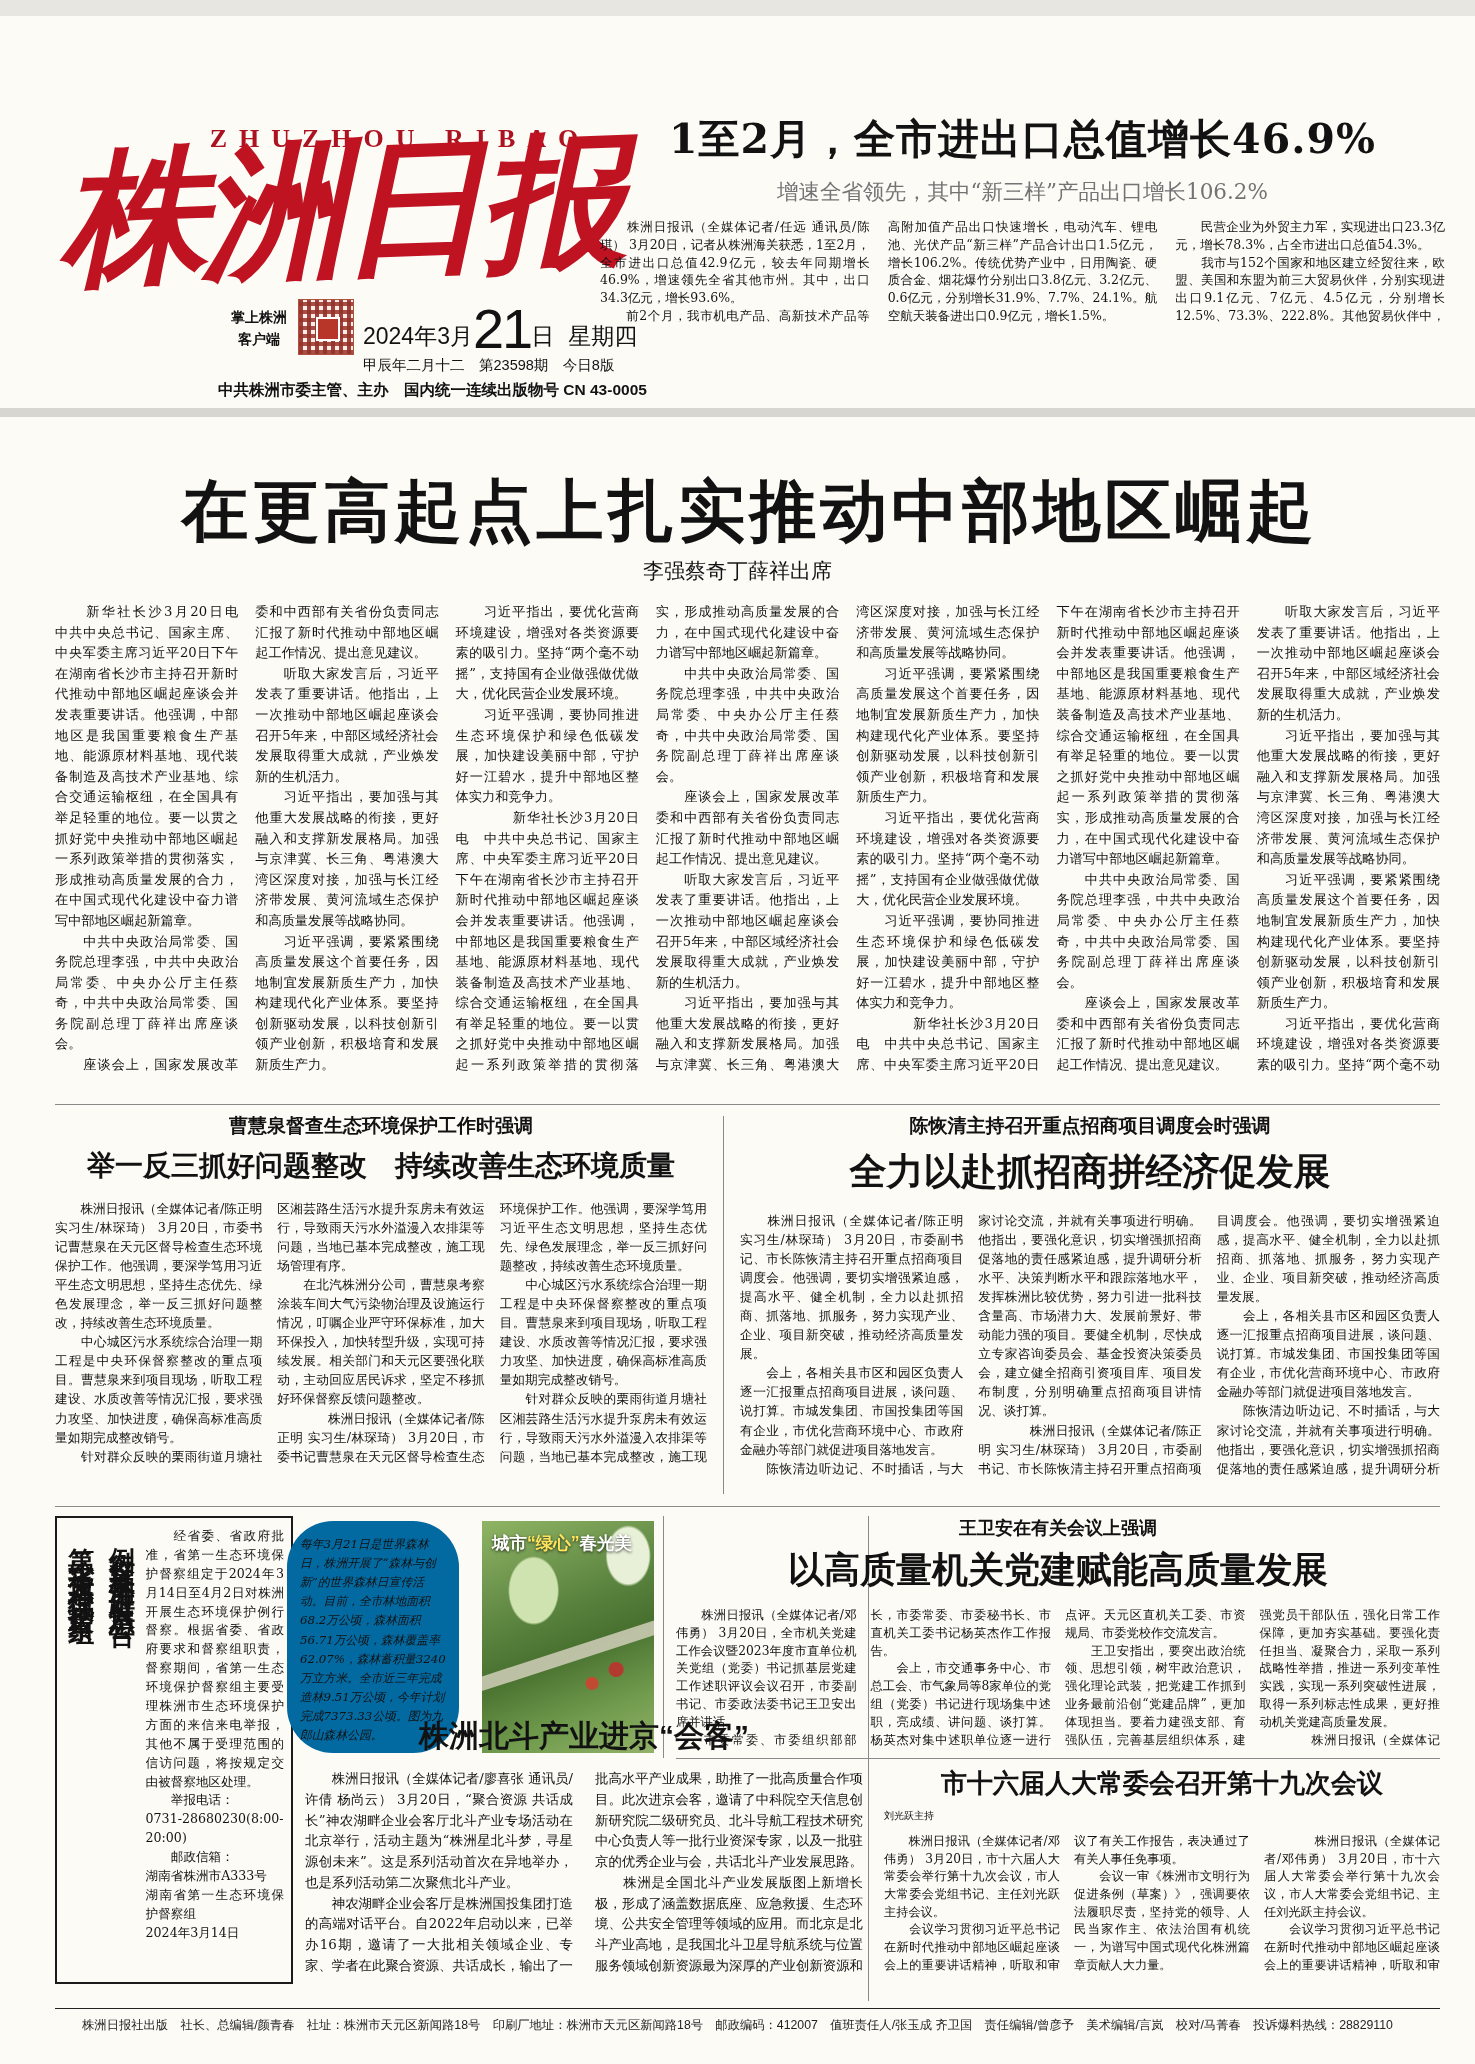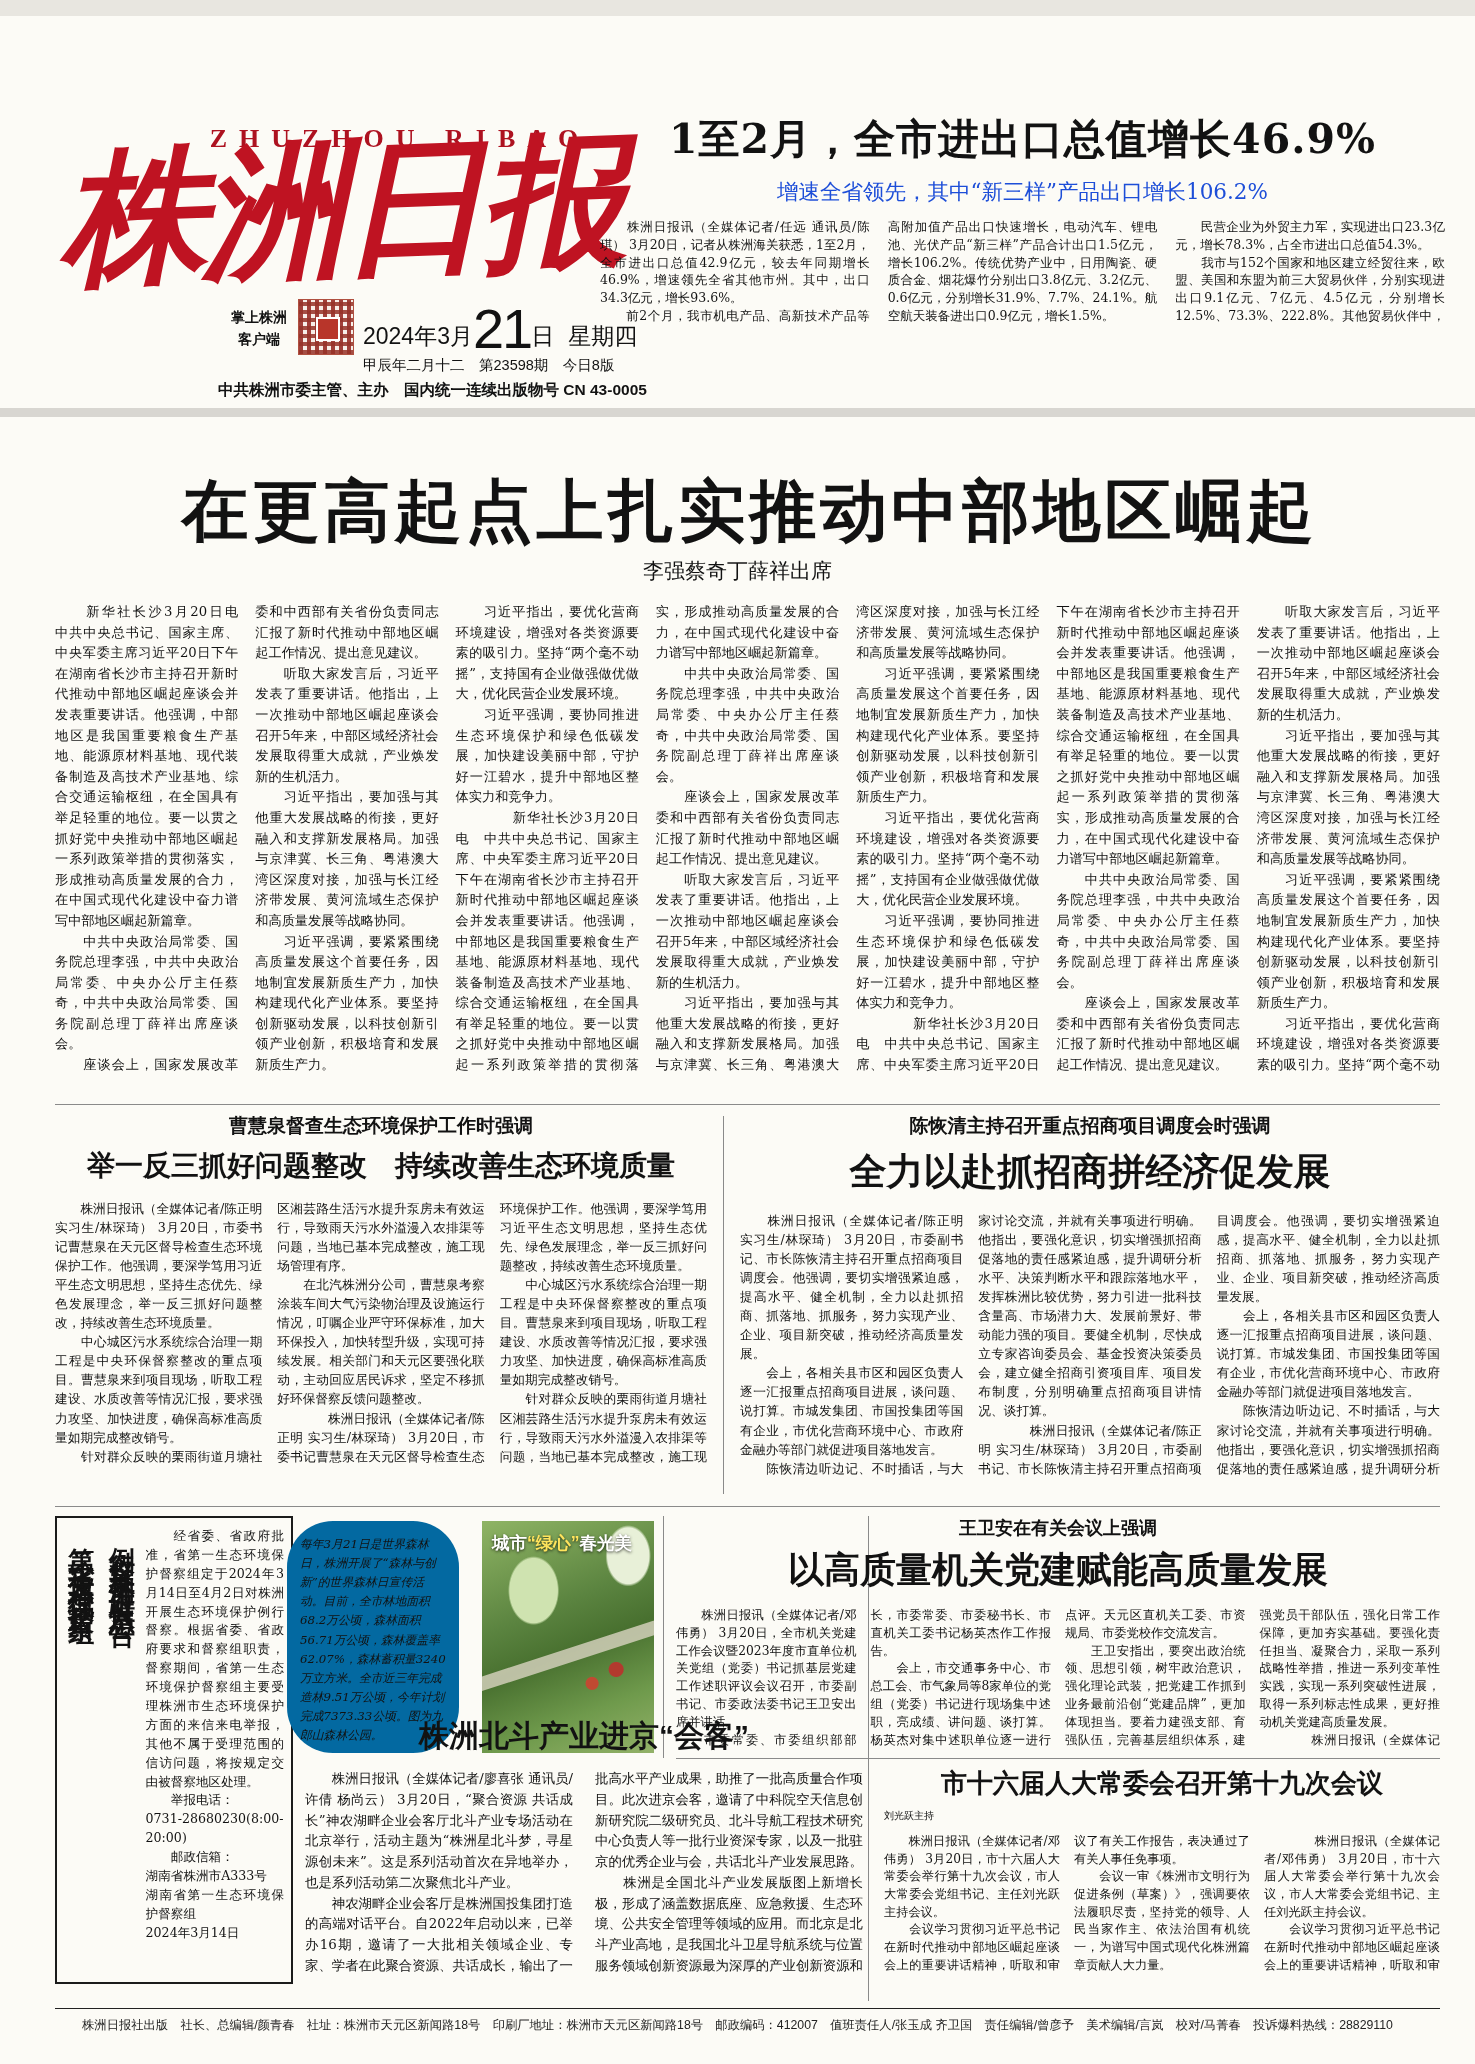--- a/index.html
+++ b/index.html
@@ -22,21 +22,21 @@
              border:2px solid #fff;}
   .dateline{left:363px;top:276px;white-space:nowrap;font-family:"Liberation Sans",sans-serif;}
   .dateline .d1{font-size:23px;}
   .dateline .big{font-size:56px;font-weight:400;letter-spacing:-2px;position:relative;top:4px;}
   .dateline .wd{margin-left:14px;font-size:23px;}
   .lunarline{left:363px;top:340px;font-size:14.5px;font-family:"Liberation Sans",sans-serif;}
   .organline{left:218px;top:364px;font-size:15.5px;font-weight:bold;font-family:"Liberation Sans",sans-serif;}
   
   .tr-block{left:600px;top:96px;width:845px;}
   .tr-head{font-size:41px;font-weight:900;text-align:center;letter-spacing:1px;white-space:nowrap;}
-  .tr-sub{font-size:21.5px;text-align:center;margin-top:10px;color:#1d4ed8;}
+  .tr-sub{font-size:21.5px;text-align:center;margin-top:10px;color:#737373;}
   .tr-body{margin-top:12px;height:114px;overflow:hidden;column-count:3;column-gap:18px;column-fill:auto;
            font-size:12.5px;line-height:1.42;text-align:justify;white-space:pre-line;}
   
   .band{left:0;top:392px;width:1475px;height:9px;background:#d8d6d1;}
   
   .lead-kicker{left:0;top:414px;width:1475px;text-align:center;font-size:27px;font-weight:800;
                font-family:"Liberation Sans",sans-serif;}
   .lead-head{left:0;top:450px;width:1475px;text-align:center;font-size:67px;font-weight:900;
              letter-spacing:4px;font-family:"Liberation Sans",sans-serif;white-space:nowrap;padding-left:12px;}
   .lead-byline{left:0;top:541px;width:1475px;text-align:center;font-size:21px;}

